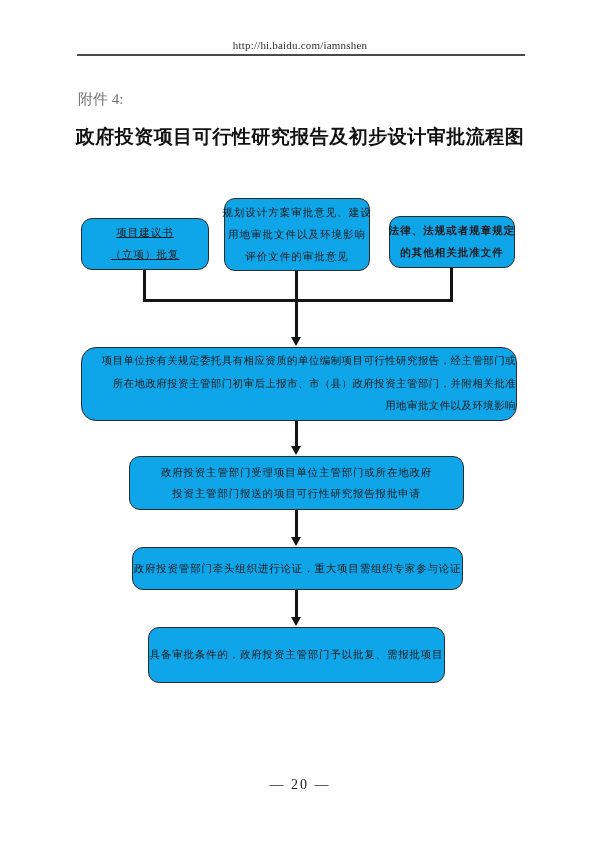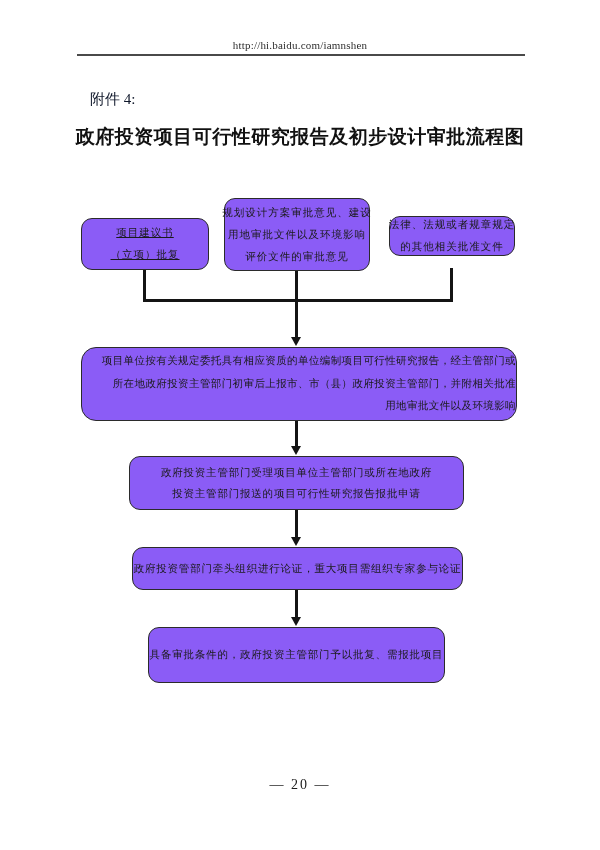--- a/index.html
+++ b/index.html
@@ -14,31 +14,31 @@
   }
   .header-url{
     position:absolute;left:0;top:39px;width:600px;
     text-align:center;font-size:11px;color:#2e2e2e;letter-spacing:.2px;
   }
   .header-rule{
     position:absolute;left:77px;top:54px;width:448px;height:2px;
     background:#4a4a4a;
   }
   .attachment{
-    position:absolute;left:90px;top:90px;
-    font-size:15px;color:#0f172a;
+    position:absolute;left:78px;top:90px;
+    font-size:15px;color:#737373;
   }
   .doc-title{
     position:absolute;left:0;top:124px;width:600px;margin:0;
     text-align:center;font-size:19px;font-weight:bold;color:#111;
     letter-spacing:.5px;
   }
   .fbox{
     position:absolute;box-sizing:border-box;
-    border:1.6px solid #2b2b2b;border-radius:11px;background:#8b5cf6;
+    border:1.6px solid #2b2b2b;border-radius:11px;background:#0ea5e9;
     display:flex;flex-direction:column;align-items:center;justify-content:center;
     font-size:10.5px;color:#1a1a1a;text-align:center;
   }
   .fbox span{display:block;white-space:nowrap;}
   .fbox.small span{line-height:22px;letter-spacing:1px;}
   .fbox.wide{border-radius:15px;align-items:flex-end;}
   .fbox.wide span{line-height:22.5px;letter-spacing:.4px;}
   .fbox.mid span{line-height:21.5px;letter-spacing:.8px;}
   .vline{position:absolute;width:3px;background:#141414;}
   .hline{position:absolute;height:3px;background:#141414;}
@@ -65,21 +65,21 @@
 
   <div class="fbox small" style="left:81px;top:218px;width:128px;height:52px;text-decoration:underline;">
     <span>项目建议书</span>
     <span>（立项）批复</span>
   </div>
   <div class="fbox small" style="left:224px;top:198px;width:146px;height:73px;">
     <span>规划设计方案审批意见、建设</span>
     <span>用地审批文件以及环境影响</span>
     <span>评价文件的审批意见</span>
   </div>
-  <div class="fbox small" style="left:389px;top:216px;width:126px;height:40px;">
+  <div class="fbox small" style="left:389px;top:216px;width:126px;height:52px;font-weight:bold;">
     <span>法律、法规或者规章规定</span>
     <span>的其他相关批准文件</span>
   </div>
 
   <div class="vline" style="left:143px;top:270px;height:32px;"></div>
   <div class="vline" style="left:450px;top:268px;height:34px;"></div>
   <div class="hline" style="left:143px;top:299px;width:310px;"></div>
   <div class="vline" style="left:295px;top:271px;height:67px;"></div>
   <div class="ah" style="left:291px;top:337px;"></div>
 

